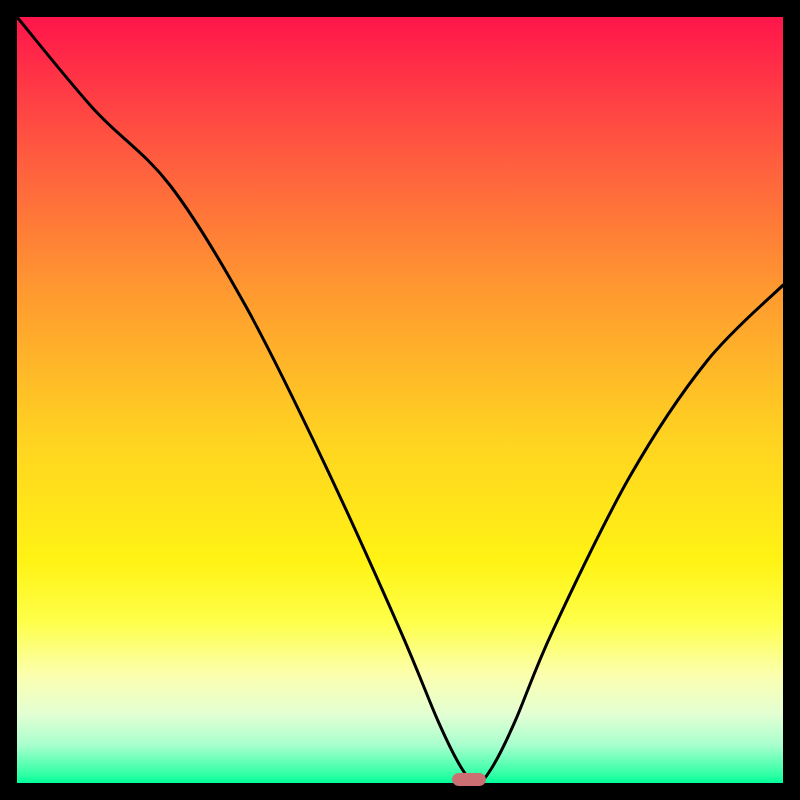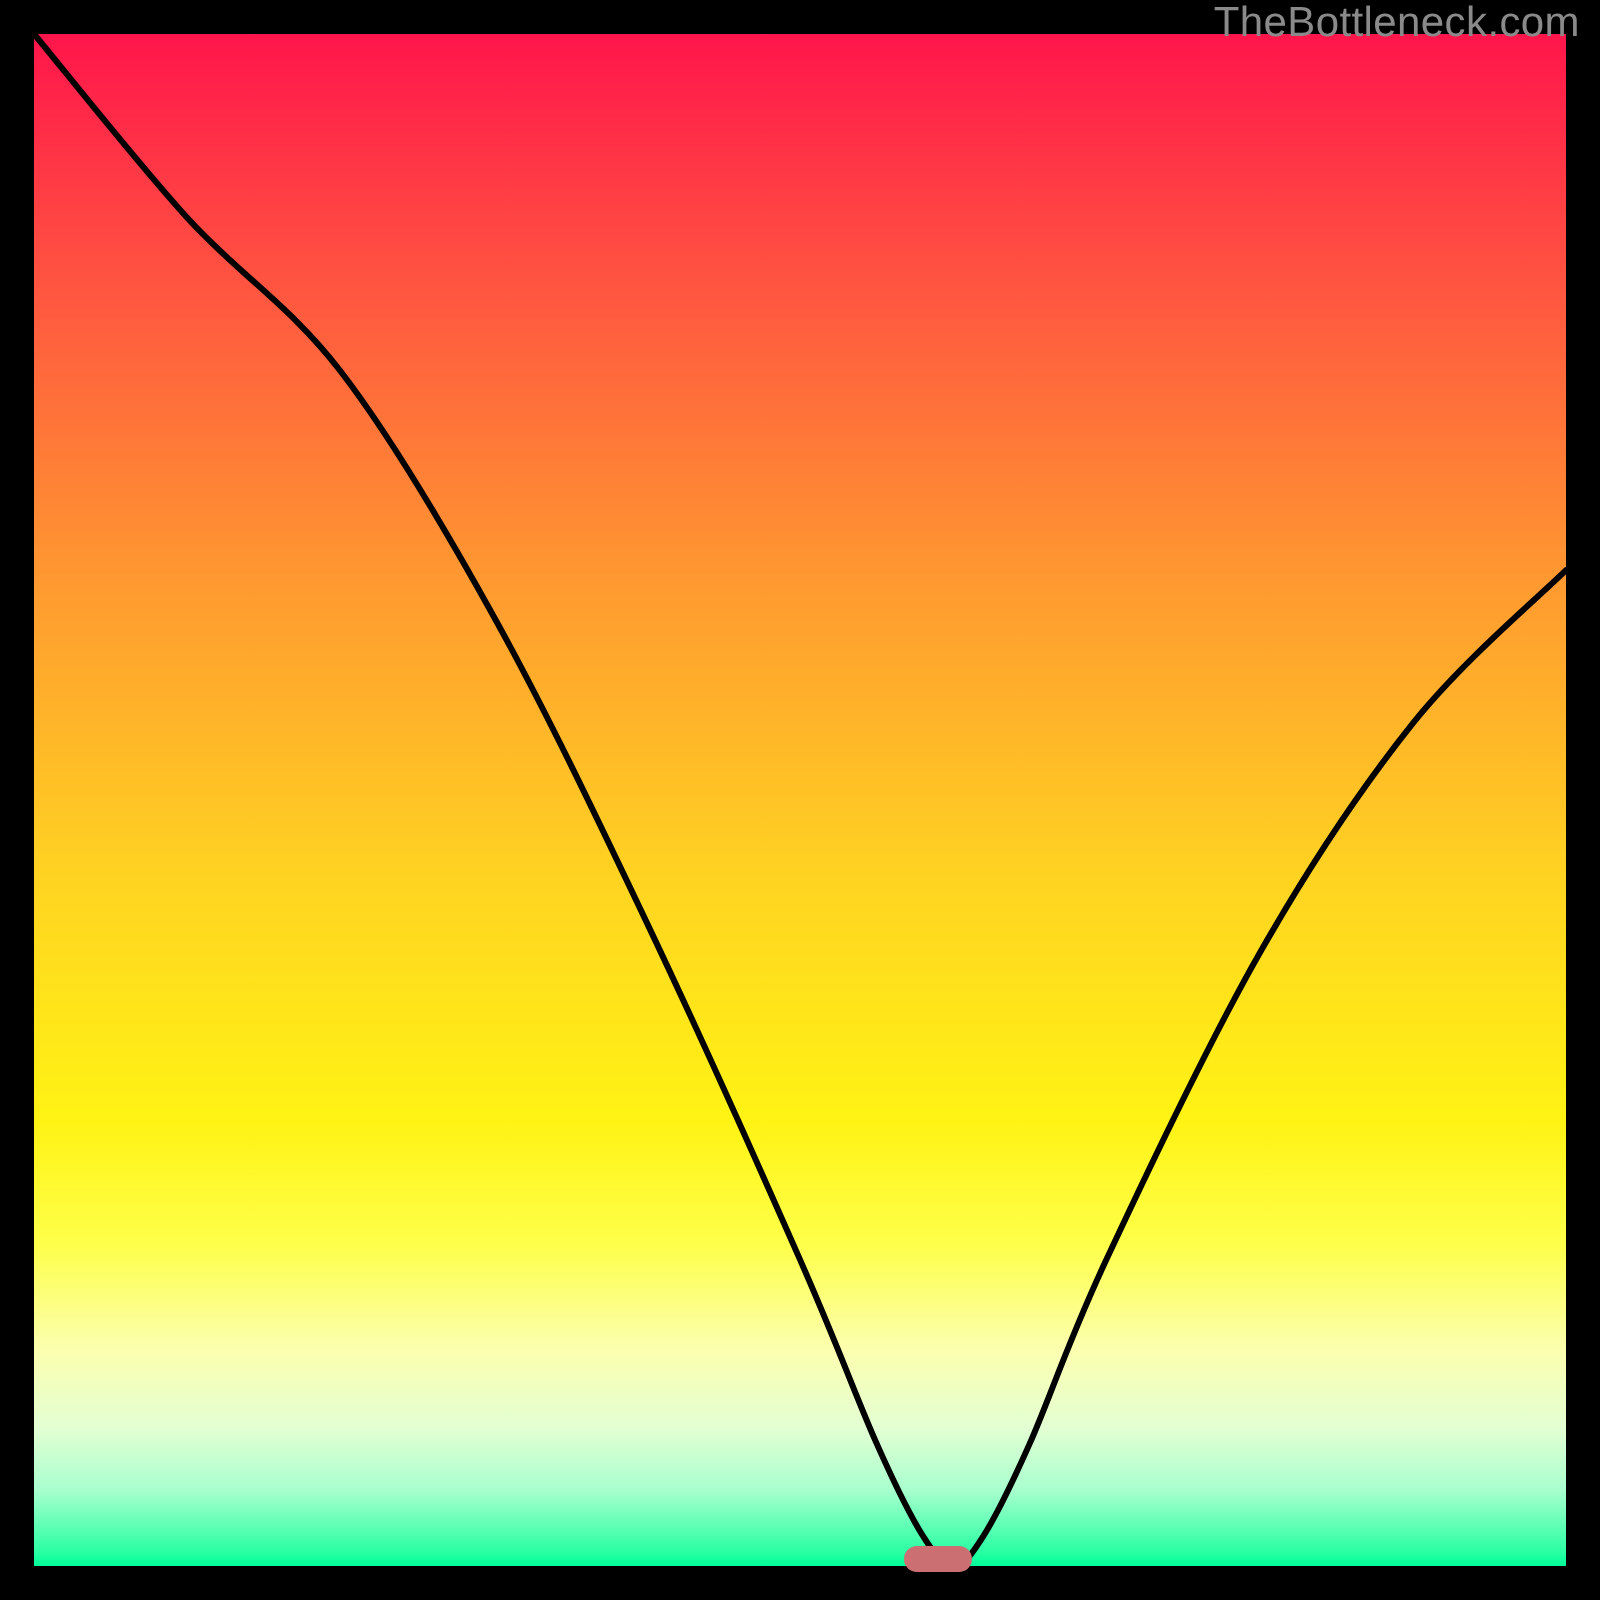--- a/index.html
+++ b/index.html
@@ -64,14 +64,13 @@
 
 <div class="frame">
   <div class="plot-area"></div>
 
   <svg class="curve" width="800" height="800" viewBox="0 0 800 800">
     <path id="curve-path" fill="none" stroke-width="3" stroke-linecap="round" stroke-linejoin="round" d="M 17.0 17.0 C 29.8 32.3, 68.1 80.8, 93.6 108.9 C 119.1 137.0, 144.7 152.3, 170.2 185.5 C 195.7 218.7, 221.3 262.1, 246.8 308.1 C 272.3 354.0, 297.9 407.7, 323.4 461.3 C 348.9 514.9, 380.9 586.4, 400.0 629.8 C 419.1 673.2, 428.1 698.7, 438.3 721.7 C 448.5 744.7, 454.9 757.5, 461.3 767.7 C 467.7 777.9, 471.5 783.0, 476.6 783.0 C 481.7 783.0, 485.5 777.9, 491.9 767.7 C 498.3 757.5, 504.7 744.7, 514.9 721.7 C 525.1 698.7, 534.0 670.7, 553.2 629.8 C 572.3 588.9, 604.3 521.3, 629.8 476.6 C 655.3 431.9, 680.9 393.6, 706.4 361.7 C 731.9 329.8, 770.2 297.9, 783.0 285.1" stroke="#000000"></path>
   </svg>
 
   <div class="marker" id="marker" style="left: 452.088px; top: 772.659px; width: 33.704px; height: 13.022px; background: rgb(204, 111, 114);"></div>
 
-  <div class="watermark">TheBottleneck.com</div>
 </div>
 
 </body></html>

